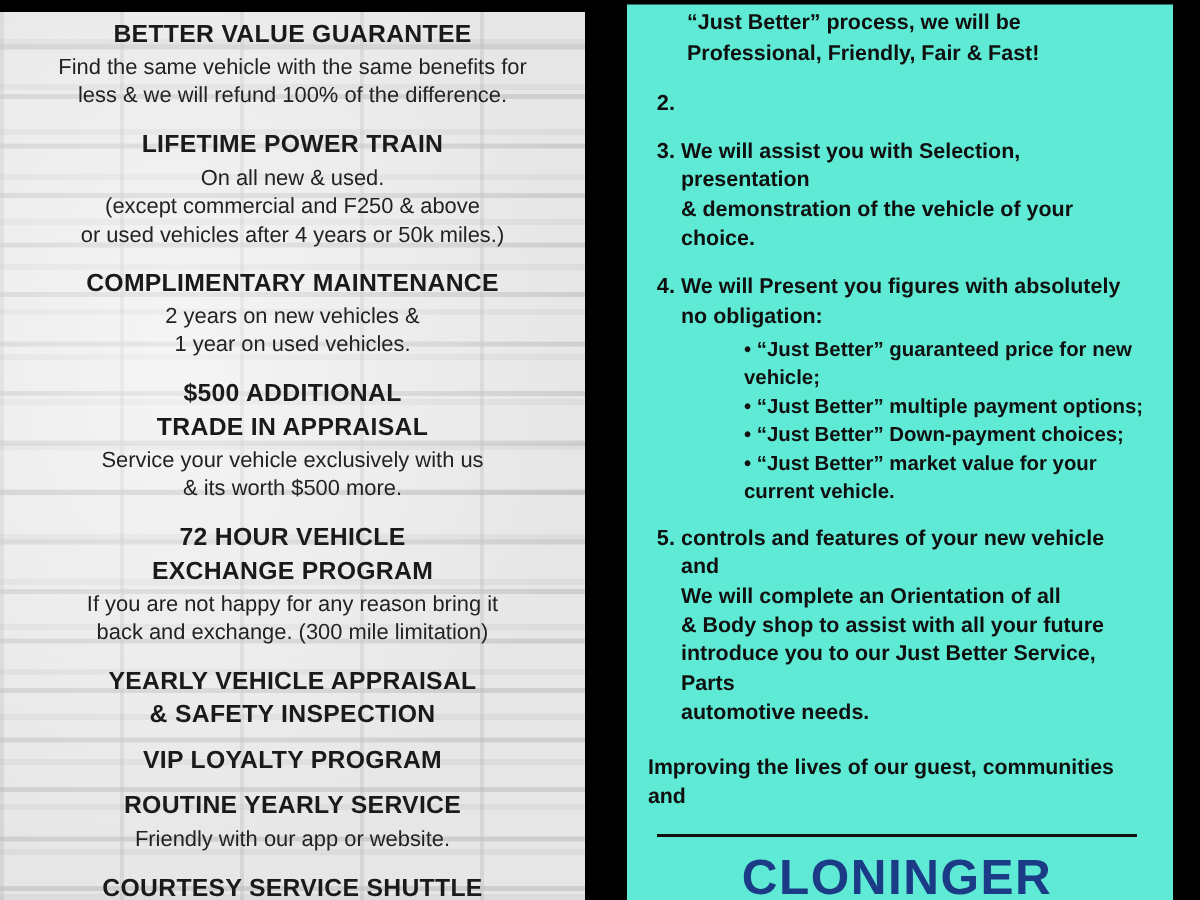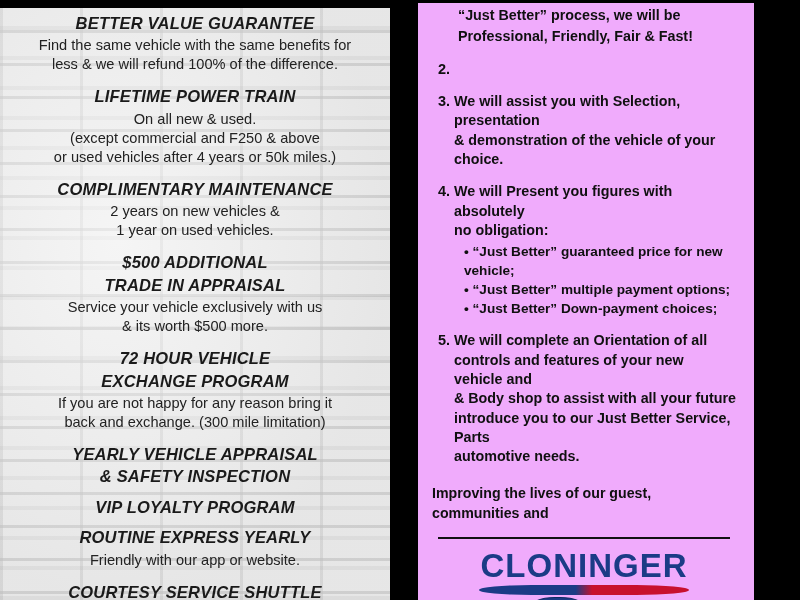--- a/index.html
+++ b/index.html
@@ -62,21 +62,20 @@
     position: relative;
     z-index: 3;
     padding: 14px 16px 0 16px;
     text-align: center;
     color: #1b1b1b;
   }
   .blk {
     margin-bottom: 13px;
   }
   .blk-title {
-    font-style: italic;
     font-weight: bold;
     font-size: 16.5px;
     letter-spacing: .2px;
     line-height: 1.18;
     color: #1a1a1a;
     margin-bottom: 3px;
   }
   .blk-line {
     font-size: 14.6px;
     line-height: 1.3;
@@ -87,23 +86,23 @@
   
   .gutter {
     width: 28px;
     height: 600px;
     background: #000;
   }
 
   
   .right-panel {
     position: relative;
-    width: 336px;
-    height: 600px;
-    background: #f0abfc;
+    width: 364px;
+    height: 600px;
+    background: #5eead4;
     overflow: hidden;
   }
   .right-top-bar {
     position: absolute;
     top: 0; left: 0; right: 0;
     height: 3px;
     background: #000;
     z-index: 5;
   }
   .right-content {
@@ -136,20 +135,21 @@
     font-weight: bold;
     line-height: 1.35;
   }
   .sub-list {
     margin: 2px 0 0 10px;
   }
   .sub-item {
     font-size: 13.6px;
     font-weight: bold;
     line-height: 1.4;
+    margin-left: 32px;
   }
   .closing {
     font-size: 14.2px;
     font-weight: bold;
     line-height: 1.35;
     margin-top: 18px;
   }
   .divider {
     height: 2px;
     background: #111;
@@ -247,21 +247,21 @@
           <div class="blk-line">back and exchange. (300 mile limitation)</div>
         </div>
         <div class="blk compact">
           <div class="blk-title">YEARLY VEHICLE APPRAISAL</div>
           <div class="blk-title">&amp; SAFETY INSPECTION</div>
         </div>
         <div class="blk compact">
           <div class="blk-title">VIP LOYALTY PROGRAM</div>
         </div>
         <div class="blk">
-          <div class="blk-title">ROUTINE EXPRESS YEARLY</div>
+          <div class="blk-title">ROUTINE YEARLY SERVICE</div>
           <div class="blk-line">Friendly with our app or website.</div>
         </div>
         <div class="blk compact">
           <div class="blk-title">COURTESY SERVICE SHUTTLE</div>
         </div>
       </div>
   </div>
 
   <div class="gutter"></div>
 
@@ -287,28 +287,29 @@
           </div>
           <div class="num-item">
             <div class="num">4.</div>
             <div>
               <div class="num-body">We will Present you figures with absolutely</div>
               <div class="num-body">no obligation:</div>
               <div class="sub-list">
                 <div class="sub-item">• “Just Better” guaranteed price for new vehicle;</div>
                 <div class="sub-item">• “Just Better” multiple payment options;</div>
                 <div class="sub-item">• “Just Better” Down-payment choices;</div>
+                <div class="sub-item">• “Just Better” market value for your current vehicle.</div>
               </div>
             </div>
           </div>
           <div class="num-item">
             <div class="num">5.</div>
             <div>
+              <div class="num-body">controls and features of your new vehicle and</div>
               <div class="num-body">We will complete an Orientation of all</div>
-              <div class="num-body">controls and features of your new vehicle and</div>
               <div class="num-body">&amp; Body shop to assist  with all your future</div>
               <div class="num-body">introduce you to our Just Better Service, Parts</div>
               <div class="num-body">automotive needs.</div>
             </div>
           </div>
         </div>
 
       <div id="closing-block" class="closing">
           <div>Improving the lives of our guest, communities and</div>
         </div>

